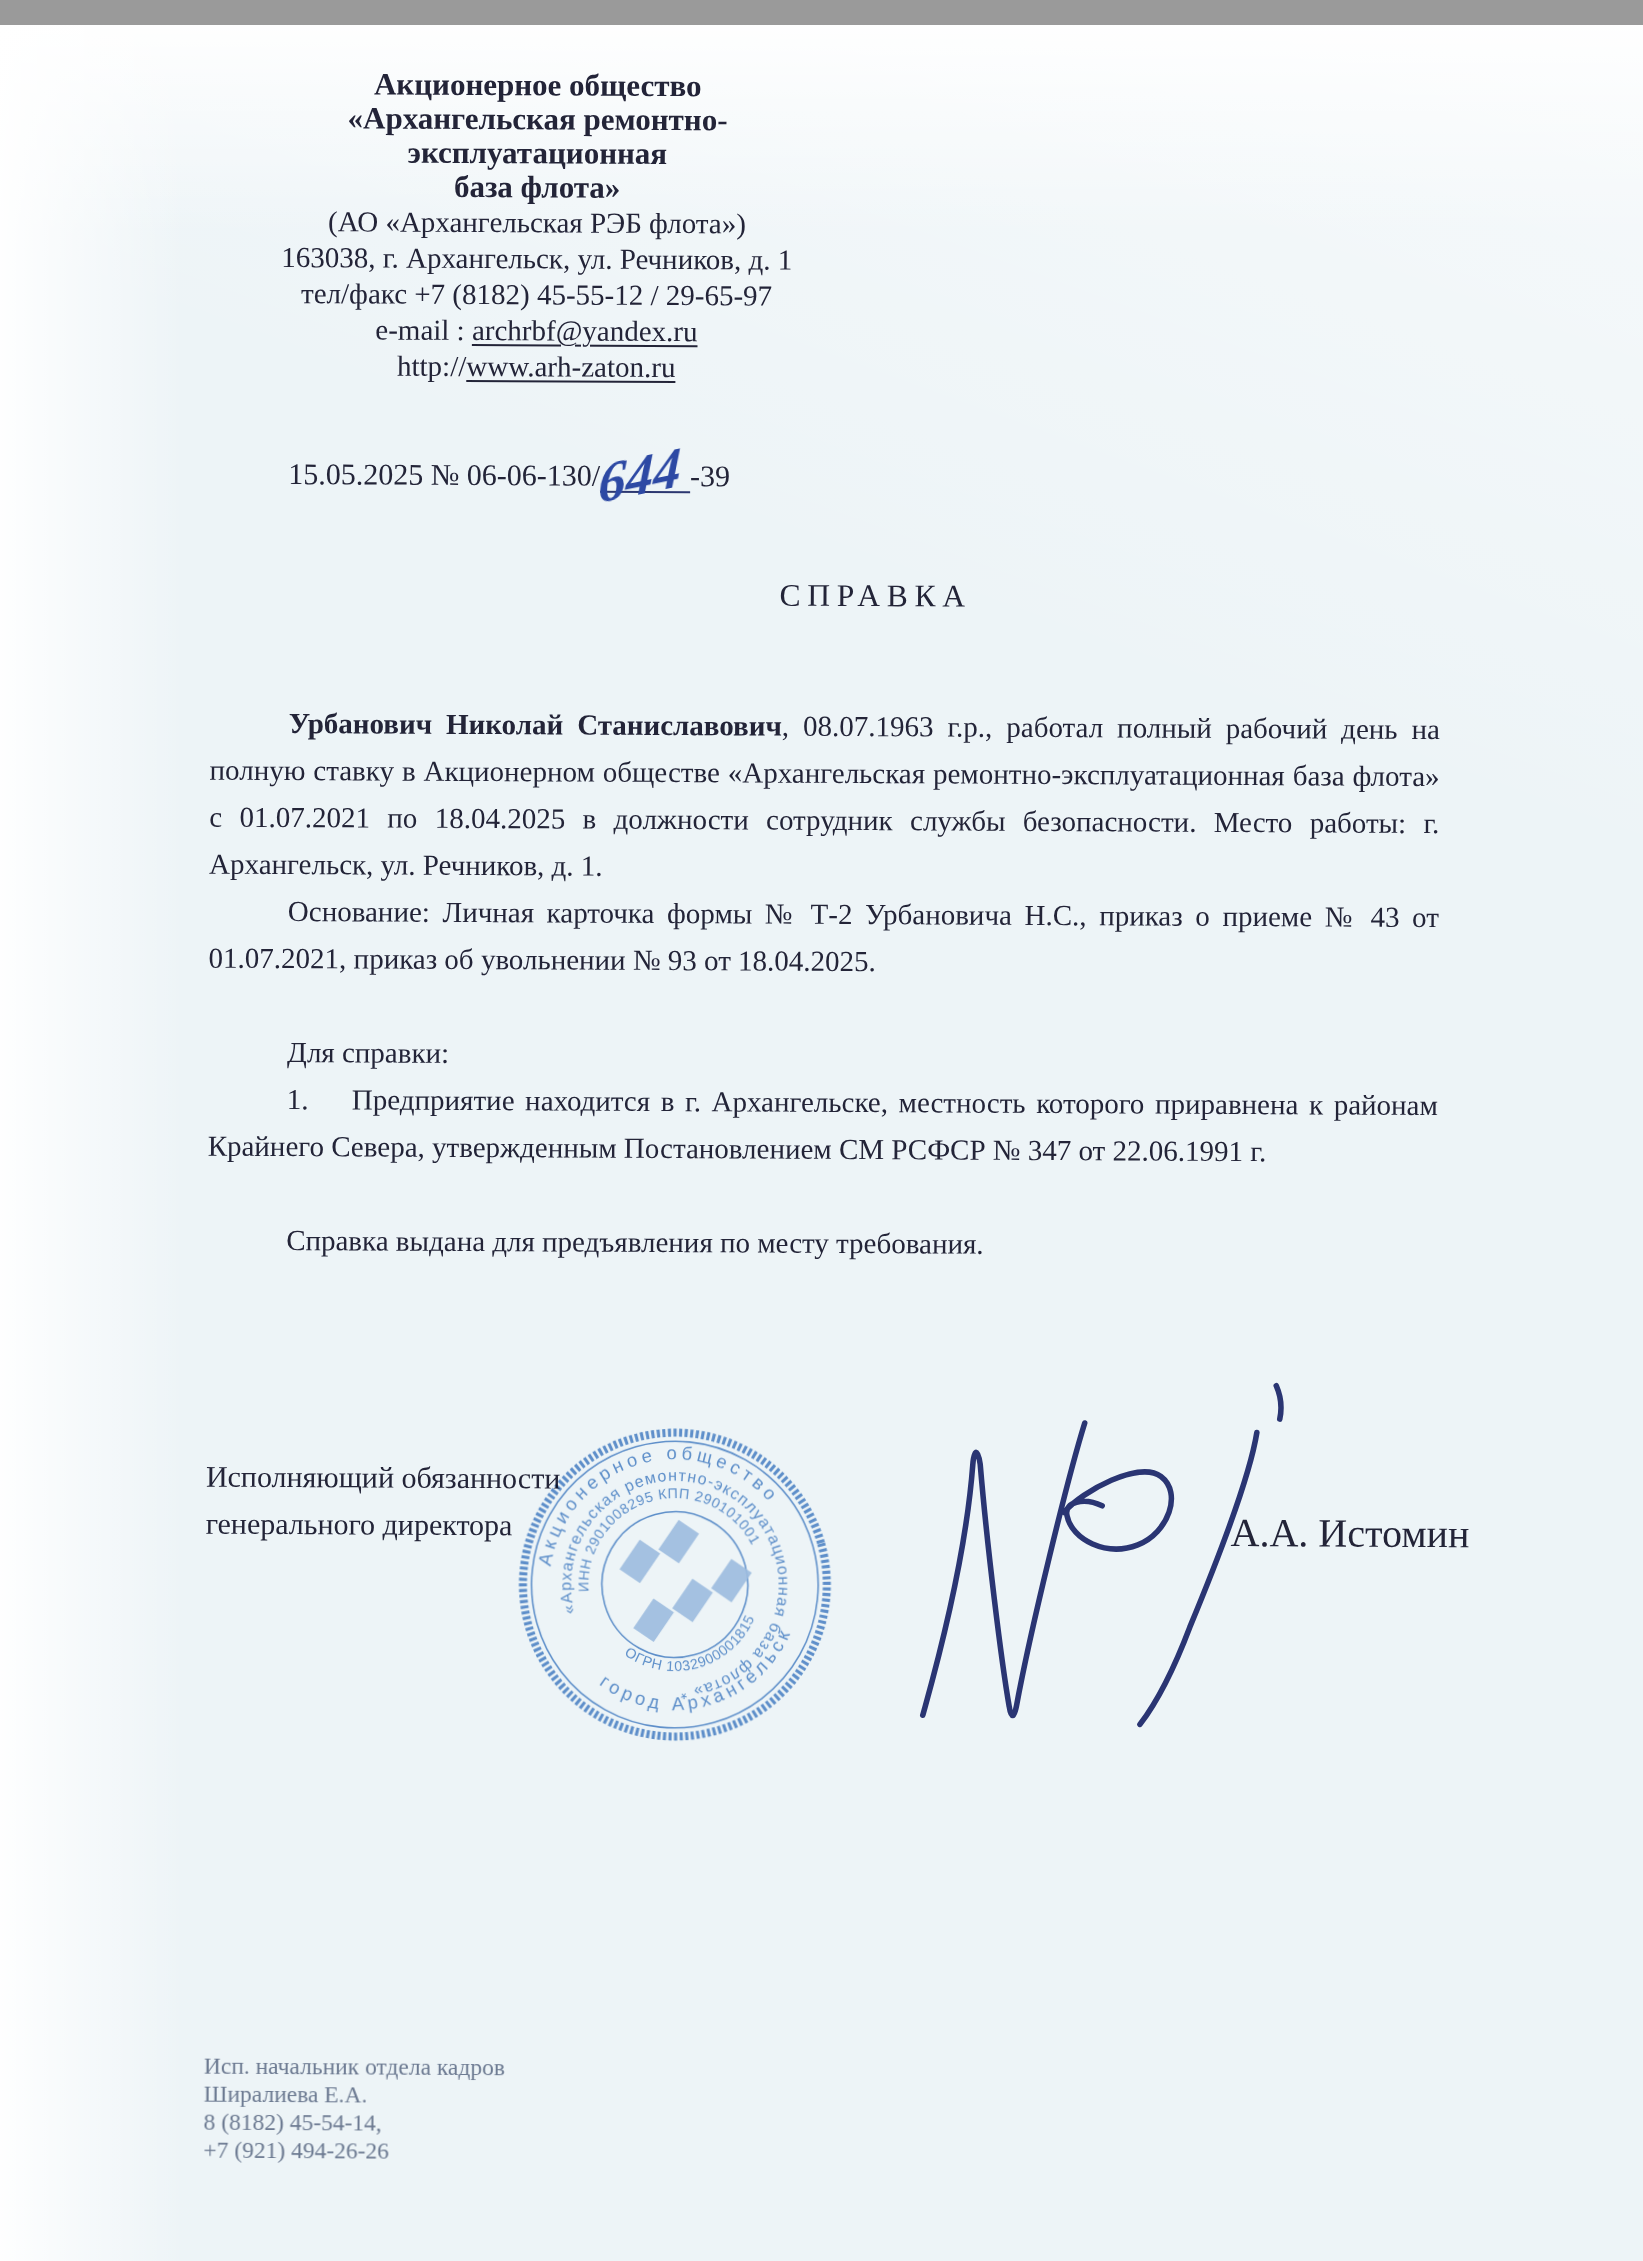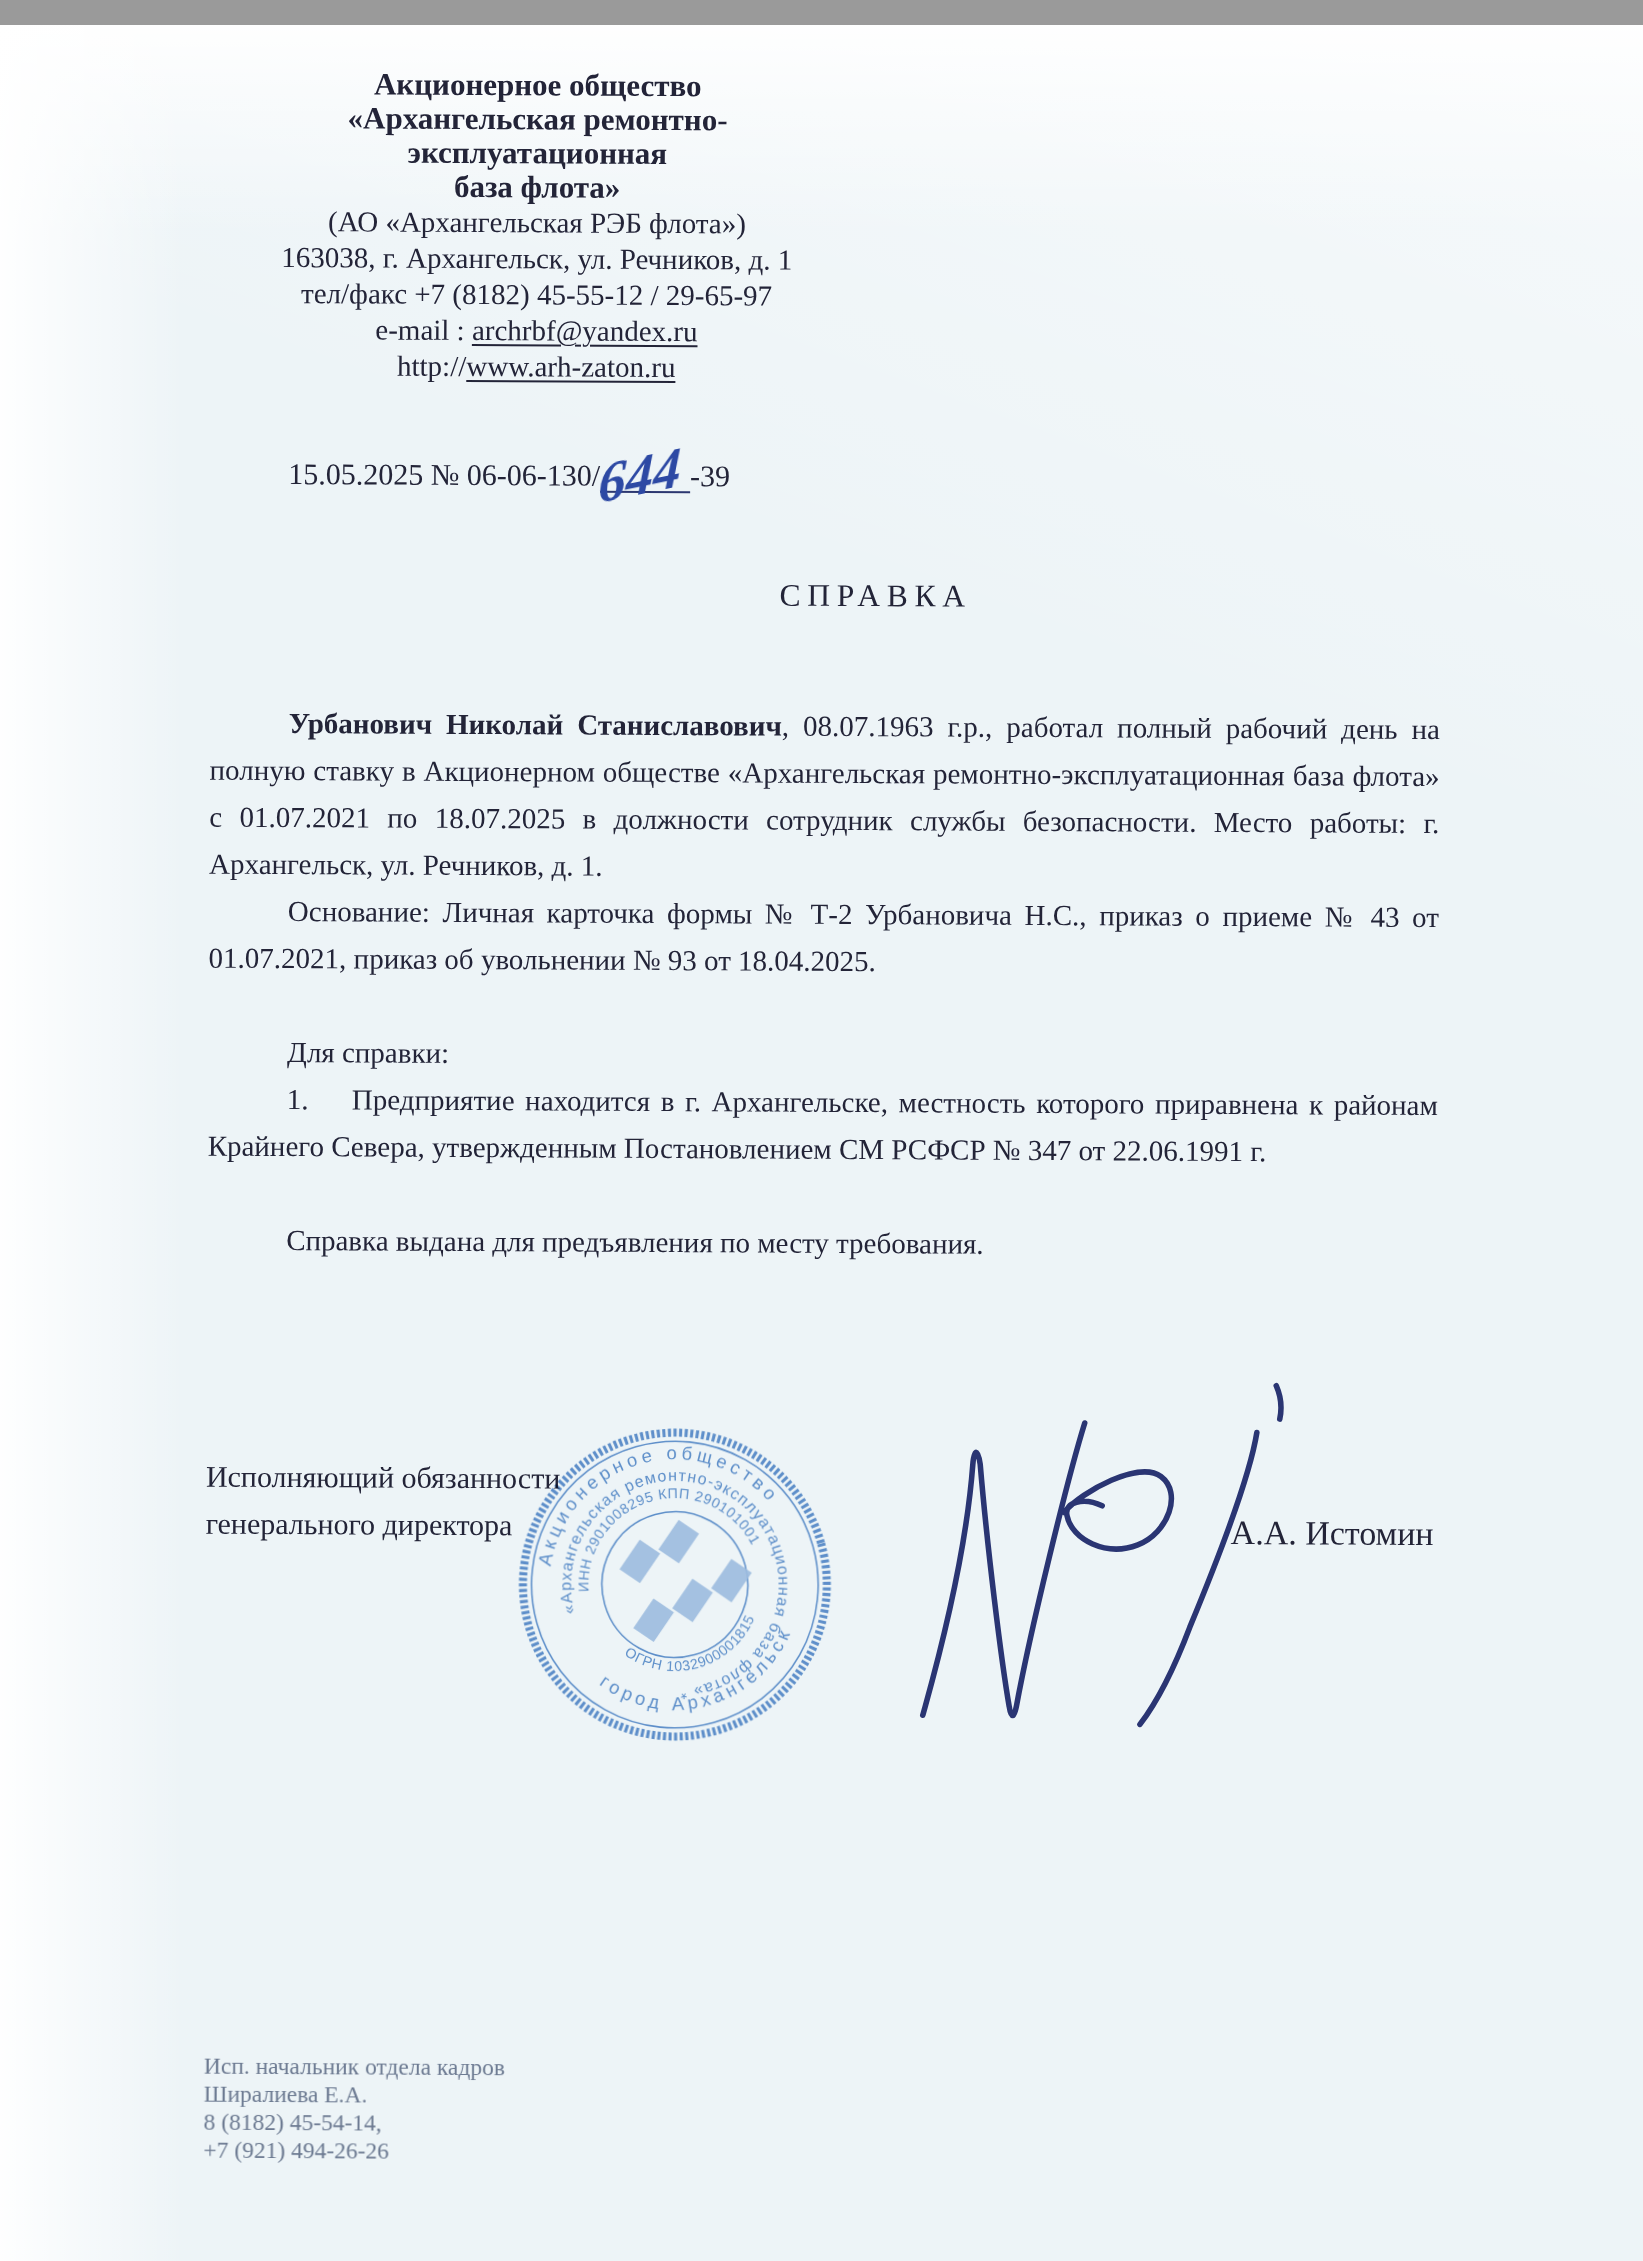--- a/index.html
+++ b/index.html
@@ -39,21 +39,21 @@
   
   .body-block{position:absolute;left:210px;top:677px;width:1230px;
               font-size:29px;line-height:47px;text-align:justify;}
   .body-block p{margin:0;text-indent:79px;}
   .sp{margin-top:47px !important;}
   .b{font-weight:bold;}
   .num{display:inline-block;width:65px;text-indent:0;}
 
   
   .sig-pos{position:absolute;left:210px;top:1430px;font-size:30px;line-height:47px;}
-  .sig-name{position:absolute;left:1235px;top:1486px;font-size:34px;line-height:37px;white-space:nowrap;}
+  .sig-name{position:absolute;left:1235px;top:1486px;font-size:40px;line-height:37px;white-space:nowrap;}
 
   
   .stamp{position:absolute;left:522px;top:1402px;width:315px;height:315px;
          mix-blend-mode:multiply;opacity:.9;filter:blur(0.3px);}
   .stamp text{font-family:"Liberation Sans","DejaVu Sans",sans-serif;fill:#4d83c4;}
   .st-outer{font-size:30px;letter-spacing:7px;}
   .st-mid{font-size:26px;letter-spacing:2px;}
   .st-num{font-size:23px;letter-spacing:1px;}
 
   
@@ -85,21 +85,21 @@
     <div class="lh-line"><span>http://</span><span class="u">www.arh-zaton.ru</span></div>
   </div>
 
   <div class="ref-line">
     <span>15.05.2025 № 06-06-130/</span><span class="hw-slot"><span class="hw-number">644</span></span><span>-39</span>
   </div>
 
   <div class="doc-title">СПРАВКА</div>
 
   <div class="body-block">
-    <p><span class="b">Урбанович Николай Станиславович</span><span>, 08.07.1963 г.р., работал полный рабочий день на полную ставку в Акционерном обществе «Архангельская ремонтно-эксплуатационная база флота» с 01.07.2021 по 18.07.2025 в должности сотрудник службы безопасности. Место работы: г. Архангельск, ул. Речников, д. 1.</span></p>
+    <p><span class="b">Урбанович Николай Станиславович</span><span>, 08.07.1963 г.р., работал полный рабочий день на полную ставку в Акционерном обществе «Архангельская ремонтно-эксплуатационная база флота» с 01.07.2021 по 18.04.2025 в должности сотрудник службы безопасности. Место работы: г. Архангельск, ул. Речников, д. 1.</span></p>
     <p>Основание: Личная карточка формы № Т-2 Урбановича Н.С., приказ о приеме № 43 от 01.07.2021, приказ об увольнении № 93 от 18.04.2025.</p>
     <p class="sp">Для справки:</p>
     <p><span class="num">1.</span><span>Предприятие находится в г. Архангельске, местность которого приравнена к районам Крайнего Севера, утвержденным Постановлением СМ РСФСР № 347 от 22.06.1991 г.</span></p>
     <p class="sp">Справка выдана для предъявления по месту требования.</p>
   </div>
 
   <div class="sig-pos">
     <div>Исполняющий обязанности</div>
     <div>генерального директора</div>
   </div>

